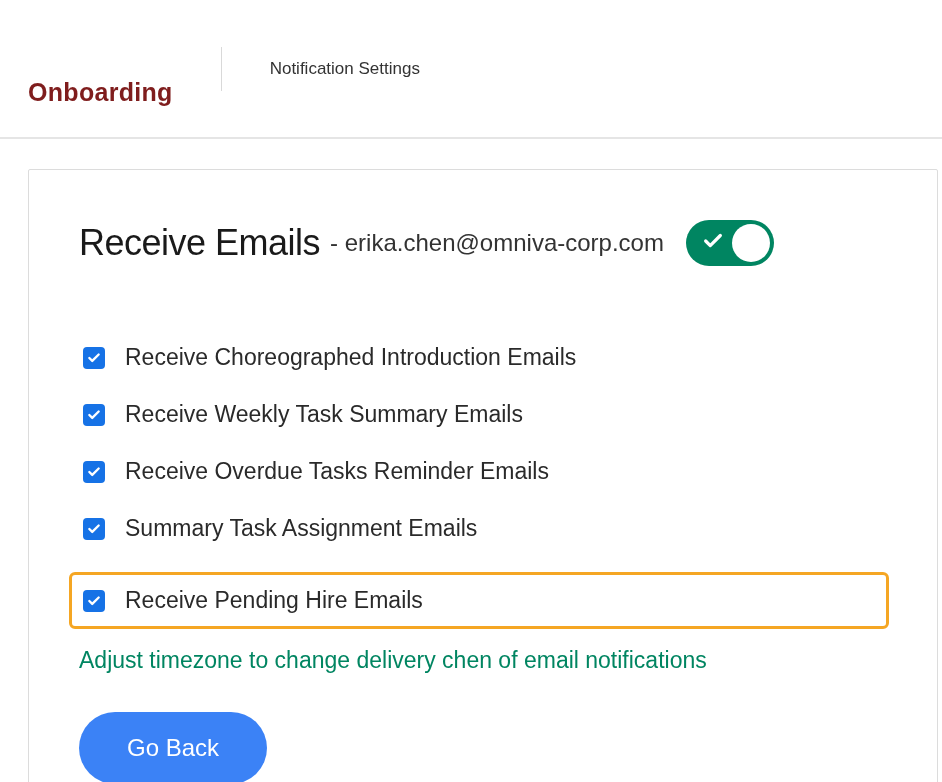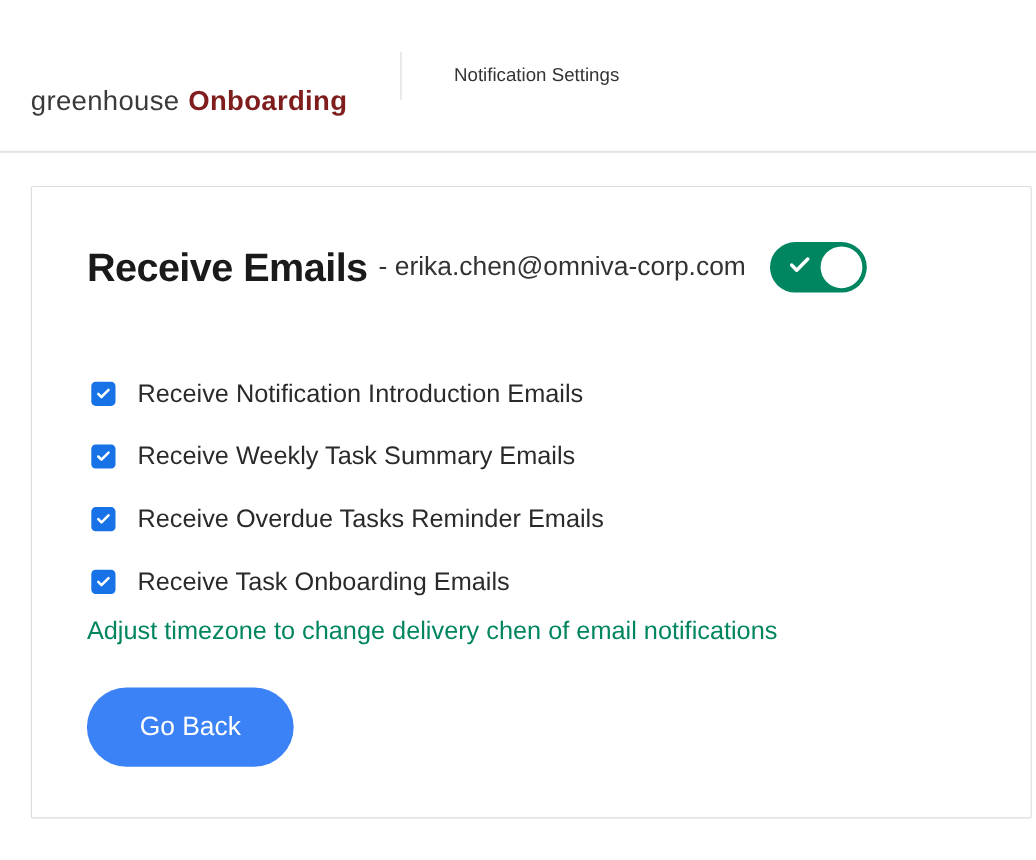--- a/index.html
+++ b/index.html
@@ -58,21 +58,21 @@
     }
     .card-header {
       display: flex;
       align-items: center;
       gap: 10px;
       margin-bottom: 78px;
     }
     .card-title {
       font-size: 36px;
       color: #1a1a1a;
-      font-weight: 700;
+      font-weight: 400;
       letter-spacing: -0.5px;
       text-align: center;
     }
     .card-email {
       font-size: 24px;
       color: #333333;
       font-weight: 400;
       text-align: center;
     }
     .toggle {
@@ -151,21 +151,20 @@
       border-radius: 38px;
       padding: 22px 48px;
       cursor: pointer;
     }
   </style>
 </head>
 <body>
 
 <div class="header">
   <div class="logo">
-    <span class="logo-greenhouse">greenhouse</span>
     <span class="logo-onboarding">Onboarding</span>
   </div>
   <div class="header-divider"></div>
   <div class="header-title">Notification Settings</div>
 </div>
 
 <div class="content-area">
   <div class="card">
     <div class="card-header">
       <span class="card-title">Receive Emails</span>
@@ -182,21 +181,21 @@
       </div>
     </div>
 
     <div class="checkbox-list">
       <div class="checkbox-row">
         <div class="checkbox">
           <svg width="14" height="14" viewBox="0 0 24 24" fill="none" stroke="white" stroke-width="4" stroke-linecap="round" stroke-linejoin="round">
             <polyline points="20 6 9 17 4 12"></polyline>
           </svg>
         </div>
-        <span class="checkbox-label">Receive Notification Introduction Emails</span>
+        <span class="checkbox-label">Receive Choreographed Introduction Emails</span>
       </div>
 
       <div class="checkbox-row">
         <div class="checkbox">
           <svg width="14" height="14" viewBox="0 0 24 24" fill="none" stroke="white" stroke-width="4" stroke-linecap="round" stroke-linejoin="round">
             <polyline points="20 6 9 17 4 12"></polyline>
           </svg>
         </div>
         <span class="checkbox-label">Receive Weekly Task Summary Emails</span>
       </div>
@@ -209,22 +208,30 @@
         </div>
         <span class="checkbox-label">Receive Overdue Tasks Reminder Emails</span>
       </div>
 
       <div class="checkbox-row">
         <div class="checkbox">
           <svg width="14" height="14" viewBox="0 0 24 24" fill="none" stroke="white" stroke-width="4" stroke-linecap="round" stroke-linejoin="round">
             <polyline points="20 6 9 17 4 12"></polyline>
           </svg>
         </div>
-        <span class="checkbox-label">Receive Task Onboarding Emails</span>
-      </div>
-
+        <span class="checkbox-label">Summary Task Assignment Emails</span>
+      </div>
+
+      <div class="checkbox-row highlighted">
+        <div class="checkbox">
+          <svg width="14" height="14" viewBox="0 0 24 24" fill="none" stroke="white" stroke-width="4" stroke-linecap="round" stroke-linejoin="round">
+            <polyline points="20 6 9 17 4 12"></polyline>
+          </svg>
+        </div>
+        <span class="checkbox-label">Receive Pending Hire Emails</span>
+      </div>
     </div>
 
     <a class="timezone-link">Adjust timezone to change delivery chen of email notifications</a>
 
     <button class="go-back-button">Go Back</button>
   </div>
 </div>
 
 </body></html>

